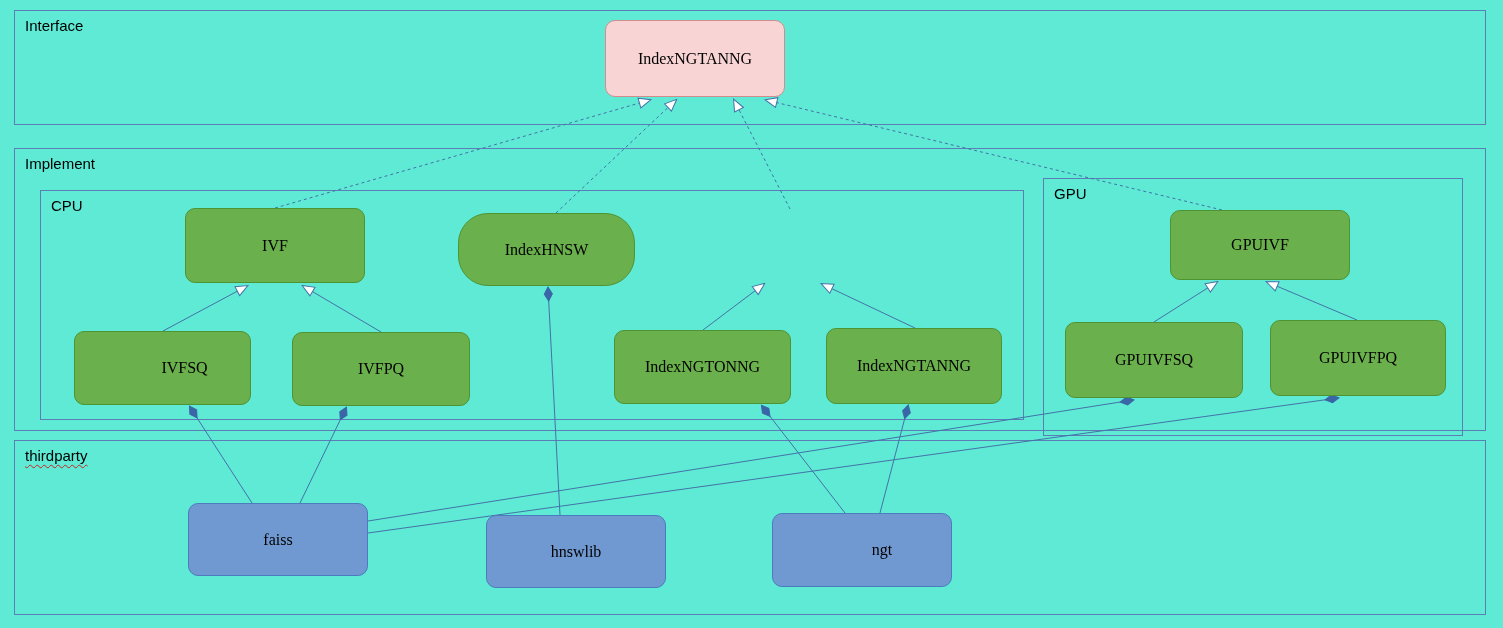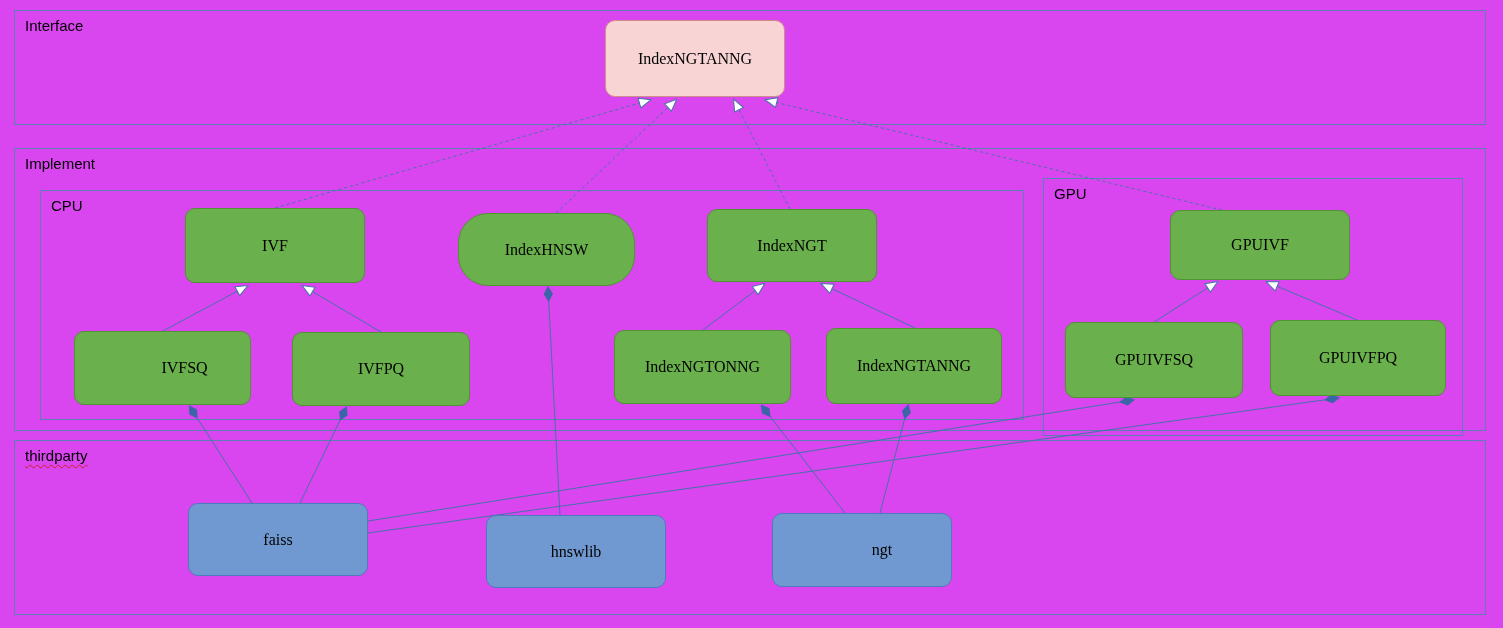--- a/index.html
+++ b/index.html
@@ -1,21 +1,21 @@
 <!DOCTYPE html>
 <html><head>
 <meta charset="utf-8">
 <style>
   html, body { margin: 0; padding: 0; background: #ffffff; }
   body { font-family: "Liberation Sans", sans-serif; }
   .canvas {
     position: relative;
     width: 1503px;
     height: 628px;
-    background: #d946ef;
+    background: #5eead4;
     overflow: hidden;
   }
   .group {
     position: absolute;
     border: 1px solid #5b7fb4;
     background: transparent;
     box-sizing: border-box;
   }
   .group-label {
     position: absolute;
@@ -108,21 +108,20 @@
     <line x1="845" y1="513" x2="762" y2="406" marker-end="url(#diamondFill)"></line>
     <line x1="880" y1="513" x2="908" y2="406" marker-end="url(#diamondFill)"></line>
     <line x1="368" y1="521" x2="1133" y2="400" marker-end="url(#diamondFill)"></line>
     <line x1="368" y1="533" x2="1338" y2="398" marker-end="url(#diamondFill)"></line>
   </svg>
 
   <div class="node node-pink" style="left:605px; top:20px; width:180px; height:77px;">IndexNGTANNG</div>
 
   <div class="node node-green" style="left:185px; top:208px; width:180px; height:75px;">IVF</div>
   <div class="node node-green" style="left:458px; top:213px; width:177px; height:73px;border-radius:30px;">IndexHNSW</div>
-  <div class="node node-green" style="left:707px; top:209px; width:170px; height:73px;">IndexNGT</div>
   <div class="node node-green" style="left:74px; top:331px; width:177px; height:74px;padding-left:44px;">IVFSQ</div>
   <div class="node node-green" style="left:292px; top:332px; width:178px; height:74px;">IVFPQ</div>
   <div class="node node-green" style="left:614px; top:330px; width:177px; height:74px;">IndexNGTONNG</div>
   <div class="node node-green" style="left:826px; top:328px; width:176px; height:76px;">IndexNGTANNG</div>
 
   <div class="node node-green" style="left:1170px; top:210px; width:180px; height:70px;">GPUIVF</div>
   <div class="node node-green" style="left:1270px; top:320px; width:176px; height:76px;">GPUIVFPQ</div>
   <div class="node node-green" style="left:1065px; top:322px; width:178px; height:76px;">GPUIVFSQ</div>
 
   <div class="node node-blue" style="left:188px; top:503px; width:180px; height:73px;">faiss</div>

